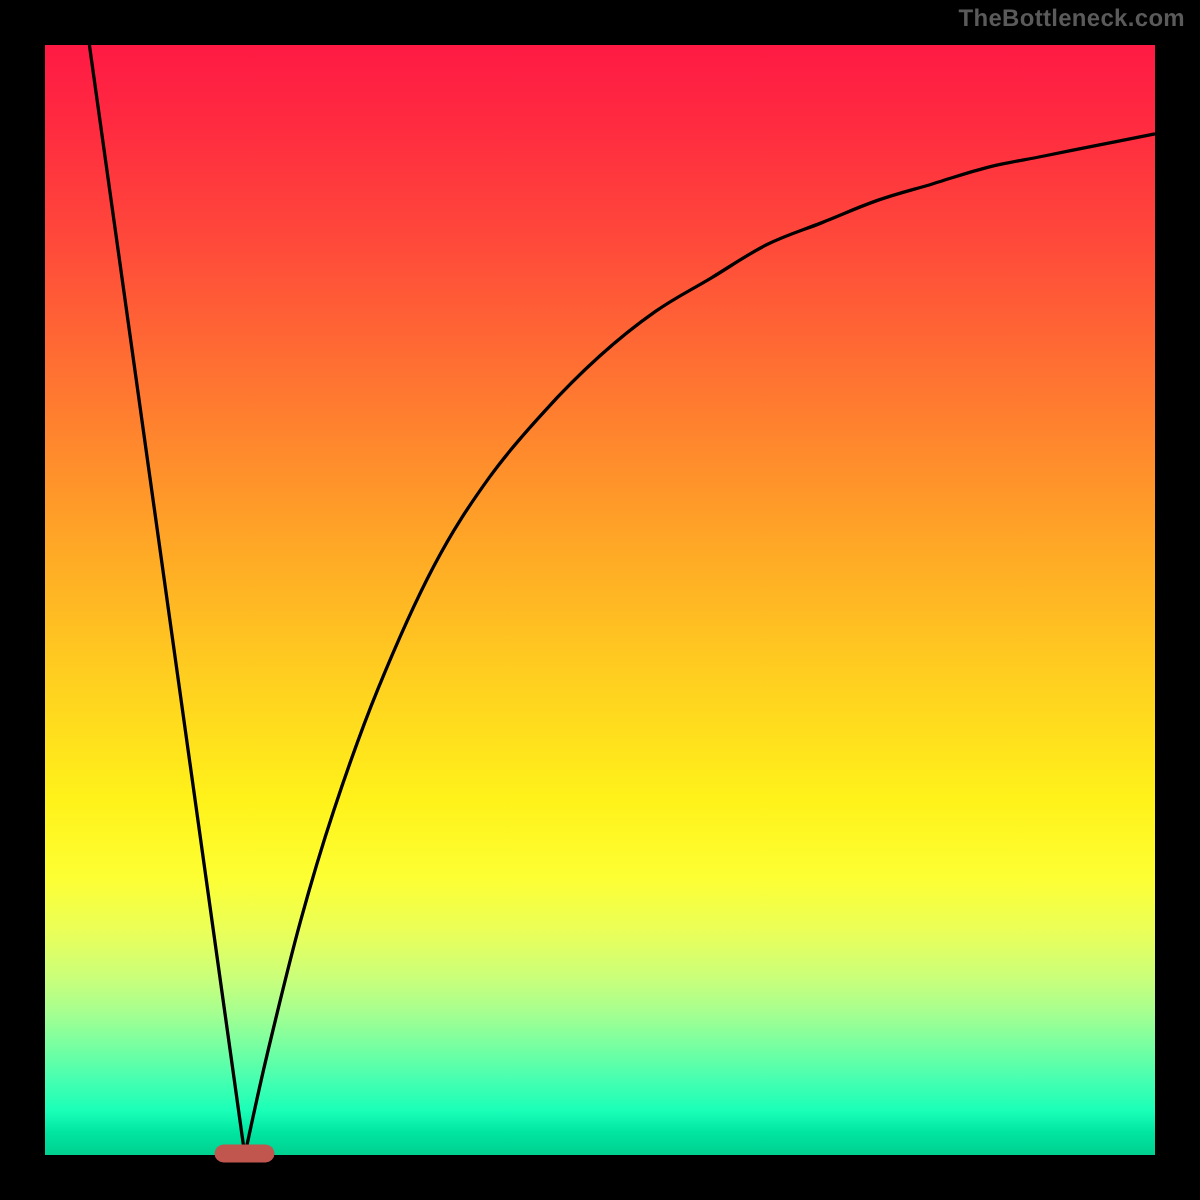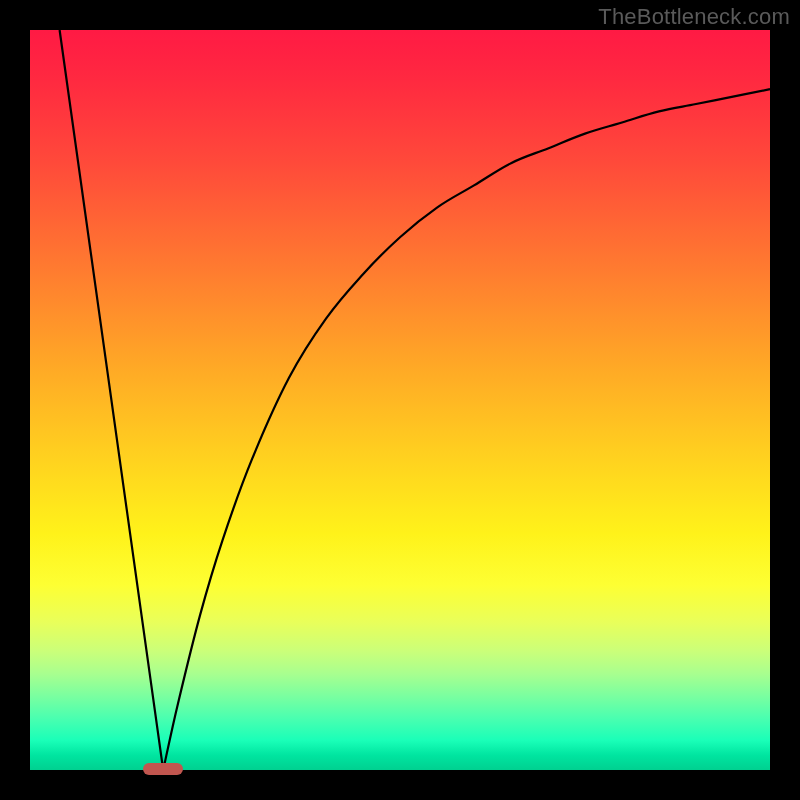--- a/index.html
+++ b/index.html
@@ -40,22 +40,22 @@
       #4affb0 93%,
       #1affb8 96%,
       #00e5a0 98%,
       #00d090 100%
     );
   }
   .watermark {
     position: absolute;
     top: 4px;
     right: 10px;
-    font-size: 22px;
-    font-weight: 400;
+    font-size: 16px;
+    font-weight: 700;
     color: #5a5a5a;
     letter-spacing: 0.2px;
     user-select: none;
   }
   svg.curves {
     position: absolute;
     left: 0;
     top: 0;
     width: 740px;
     height: 740px;

